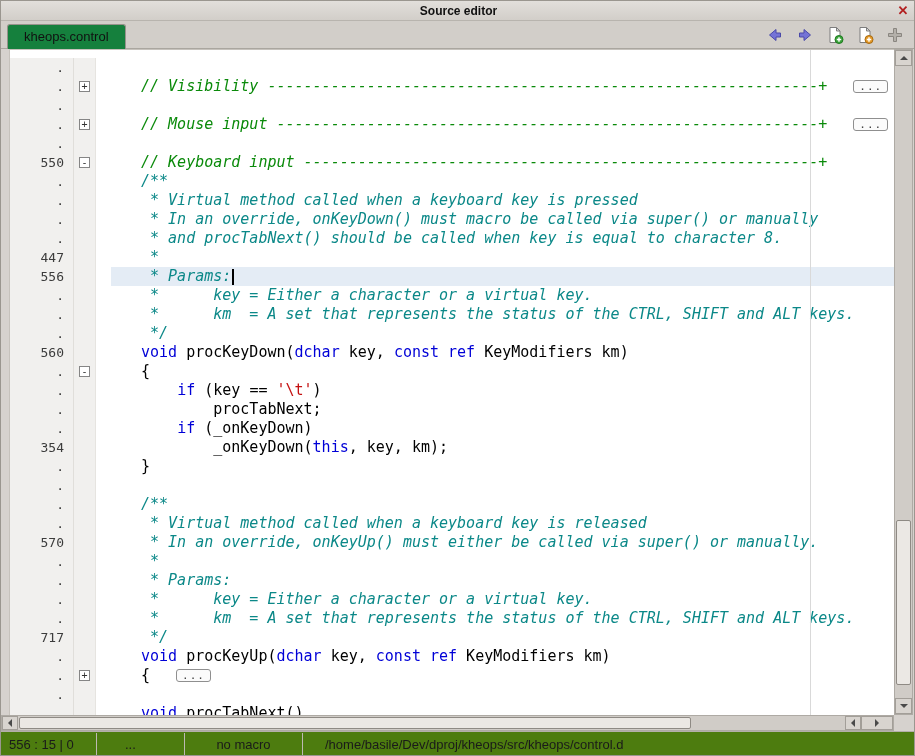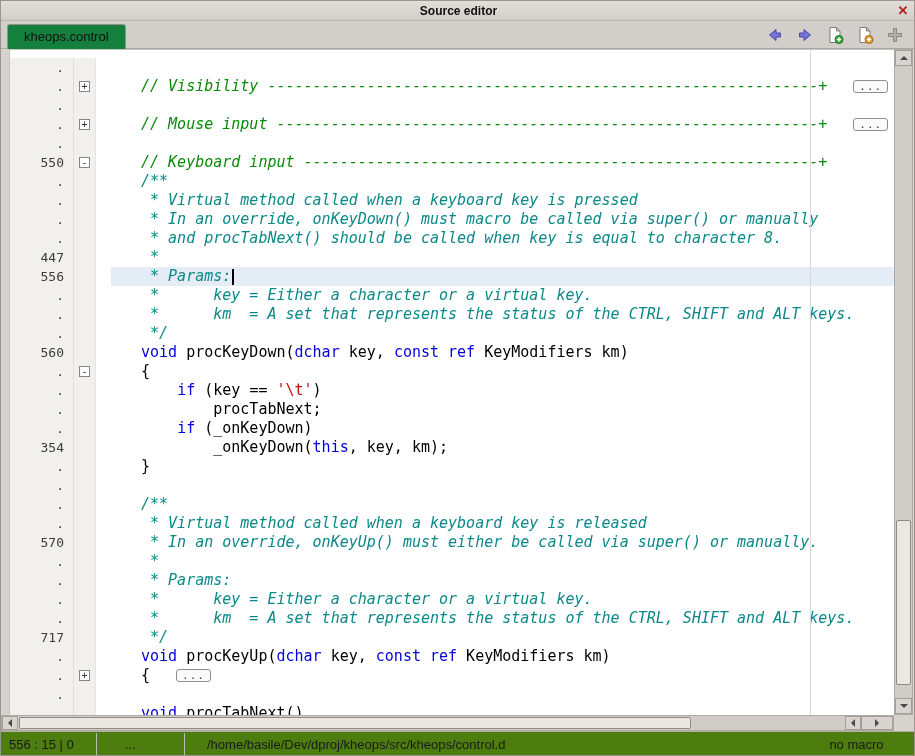--- a/index.html
+++ b/index.html
@@ -191,15 +191,15 @@
     </div>
   <div class="sbtn r2">
       <i></i>
     </div>
 </div>
 <div class="corner"></div>
 
 <div class="statusbar">
   <div class="cell c1">556 : 15 | 0</div>
   <div class="cell c2">...</div>
+  <div class="cell c3">no macro</div>
   <div class="cell c4">/home/basile/Dev/dproj/kheops/src/kheops/control.d</div>
-  <div class="cell c3">no macro</div>
 </div>
 
 </body></html>

